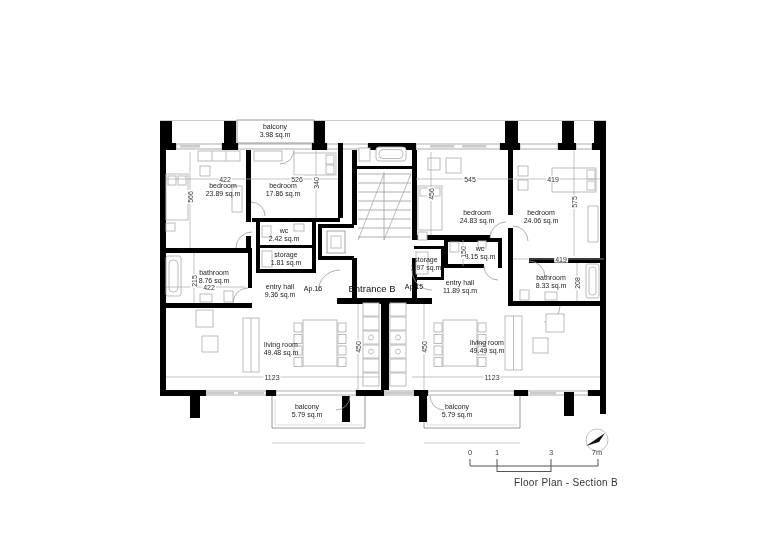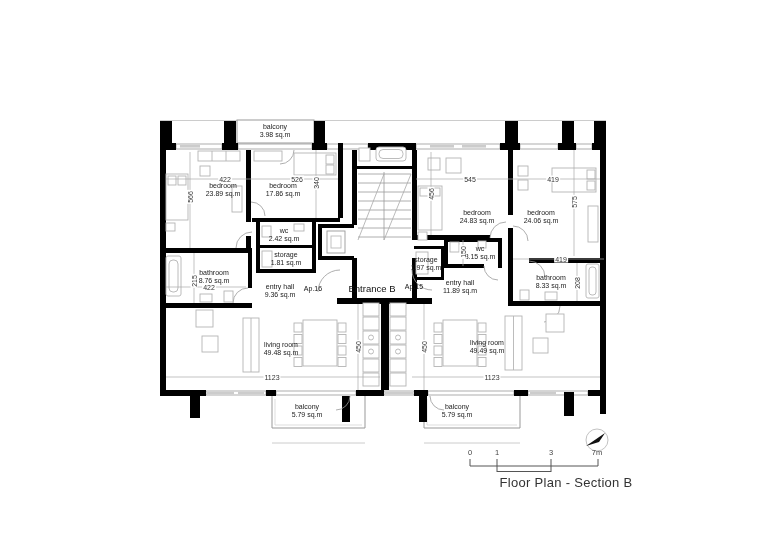--- a/index.html
+++ b/index.html
@@ -7,21 +7,21 @@
           font-family:"Liberation Sans",sans-serif;padding-left:20px;}
   svg{position:absolute;left:0;top:0;}
   .lbl{position:absolute;transform:translate(-50%,-50%);text-align:center;color:#222;
        font-size:7px;line-height:7.5px;white-space:nowrap;}
   .dim{position:absolute;transform:translate(-50%,-50%);color:#333;font-size:7px;
        background:#fff;padding:0 1px;white-space:nowrap;}
   .dim.vert{transform:translate(-50%,-50%) rotate(-90deg);}
   .entrance{position:absolute;transform:translate(-50%,-50%);font-size:9.5px;color:#111;
        white-space:nowrap;}
   .ap{position:absolute;transform:translate(-50%,-50%);font-size:7px;color:#111;white-space:nowrap;}
-  .title{position:absolute;transform:translate(-50%,-50%);font-size:13px;color:#333;
+  .title{position:absolute;transform:translate(-50%,-50%);font-size:10px;color:#333;
        letter-spacing:.3px;white-space:nowrap;}
   .tick{position:absolute;transform:translate(-50%,-100%);font-size:7.5px;color:#444;}
 </style>
 </head>
 <body>
 
 <div id="canvas">
 
 <svg width="780" height="551" viewBox="0 0 780 551">
 

